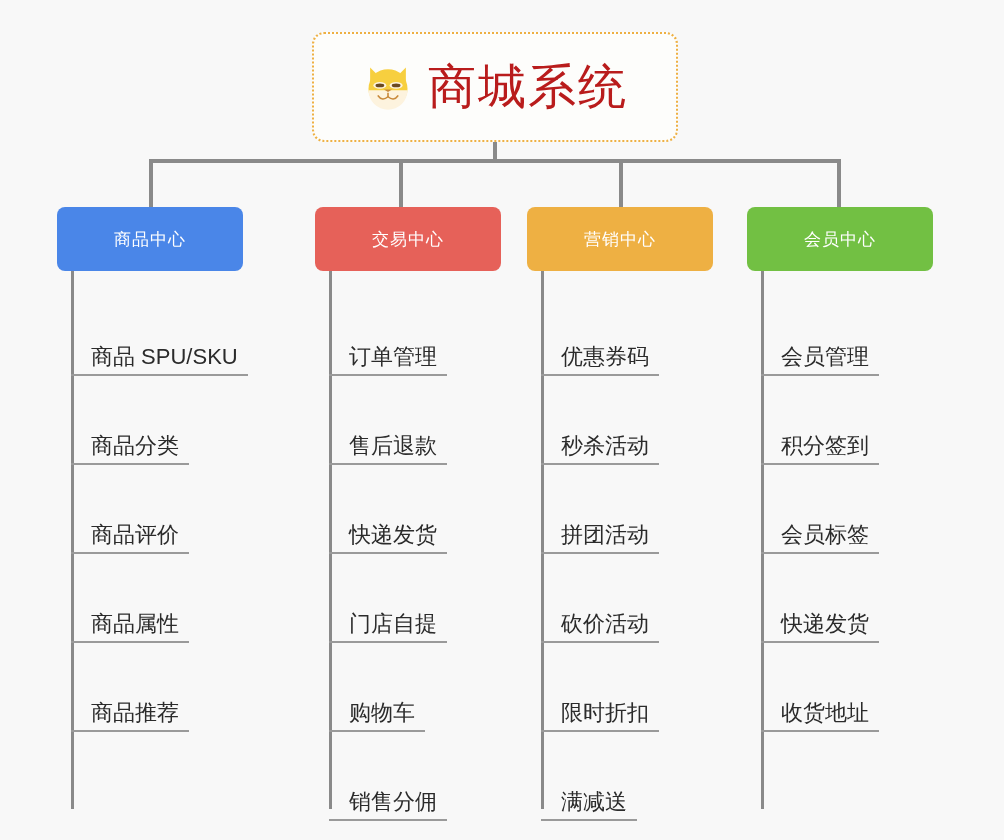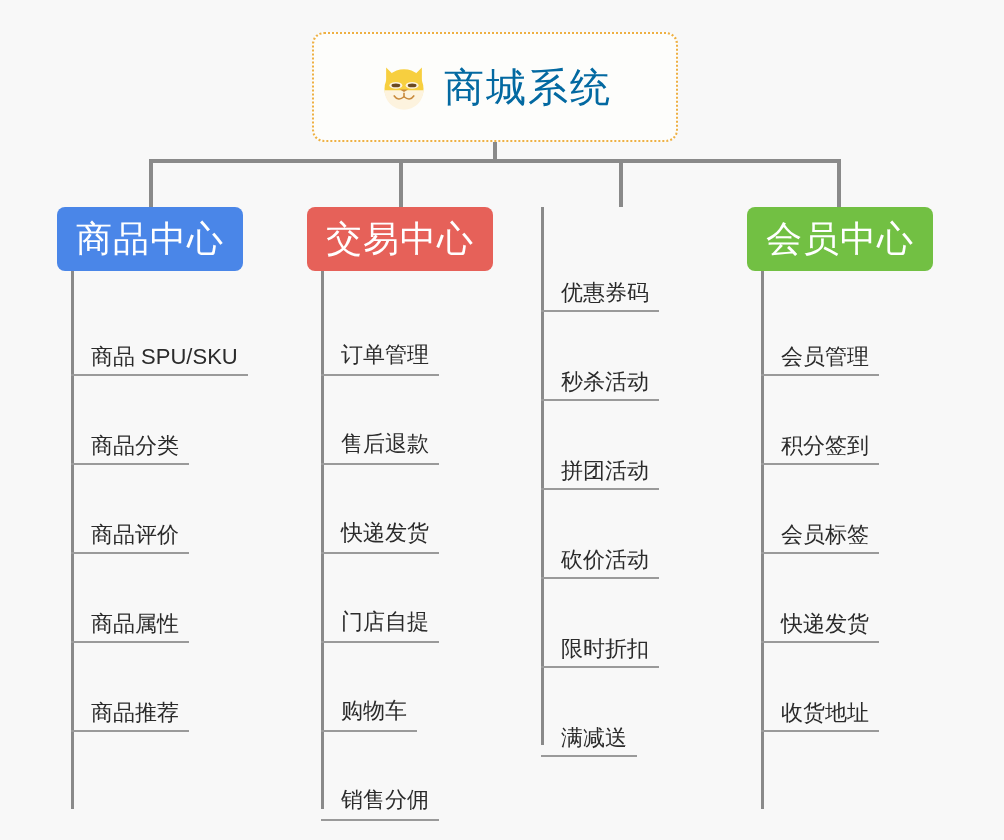--- a/index.html
+++ b/index.html
@@ -32,22 +32,22 @@
     justify-content: center;
     gap: 14px;
   }
   .root-emoji {
     width: 52px;
     height: 52px;
     position: relative;
     flex: none;
   }
   .root-title {
-    font-size: 40px;
-    color: #0369a1;
+    font-size: 48px;
+    color: #b91c1c;
     letter-spacing: 2px;
     line-height: 1;
     font-weight: 400;
     white-space: nowrap;
   }
 
   
   .conn {
     position: absolute;
     background: #8a8a8a;
@@ -76,21 +76,21 @@
     top: 207px;
     width: 186px;
   }
   .col-header {
     height: 64px;
     border-radius: 8px;
     display: flex;
     align-items: center;
     justify-content: center;
     color: #ffffff;
-    font-size: 36px;
+    font-size: 17px;
     letter-spacing: 1px;
     white-space: nowrap;
   }
   .col-body {
     position: relative;
     margin-top: 0;
     padding-top: 16px;
   }
   
   .spine {
@@ -176,21 +176,21 @@
         <span class="leaf-label">商品属性</span>
         <span class="leaf-underline" style="width: 118px;"></span>
       </div>
       <div class="leaf">
         <span class="leaf-label">商品推荐</span>
         <span class="leaf-underline" style="width: 118px;"></span>
       </div>
     </div>
   </div>
 
-  <div class="column" style="left:307px;font-family:Liberation Mono, monospace;">
+  <div class="column" style="left:315px;">
     <div class="col-header" style="background: rgb(230, 97, 89);">交易中心</div>
     <div class="col-body">
       <div class="spine" style="height: 538px;"></div>
       <div class="leaf">
         <span class="leaf-label">订单管理</span>
         <span class="leaf-underline" style="width: 118px;"></span>
       </div>
       <div class="leaf">
         <span class="leaf-label">售后退款</span>
         <span class="leaf-underline" style="width: 118px;"></span>
@@ -208,20 +208,21 @@
         <span class="leaf-underline" style="width: 96px;"></span>
       </div>
       <div class="leaf">
         <span class="leaf-label">销售分佣</span>
         <span class="leaf-underline" style="width: 118px;"></span>
       </div>
     </div>
   </div>
 
   <div class="column" style="left:527px;">
+    <div class="col-header" style="background: rgb(238, 176, 67);">营销中心</div>
     <div class="col-body">
       <div class="spine" style="height: 538px;"></div>
       <div class="leaf">
         <span class="leaf-label">优惠券码</span>
         <span class="leaf-underline" style="width: 118px;"></span>
       </div>
       <div class="leaf">
         <span class="leaf-label">秒杀活动</span>
         <span class="leaf-underline" style="width: 118px;"></span>
       </div>

